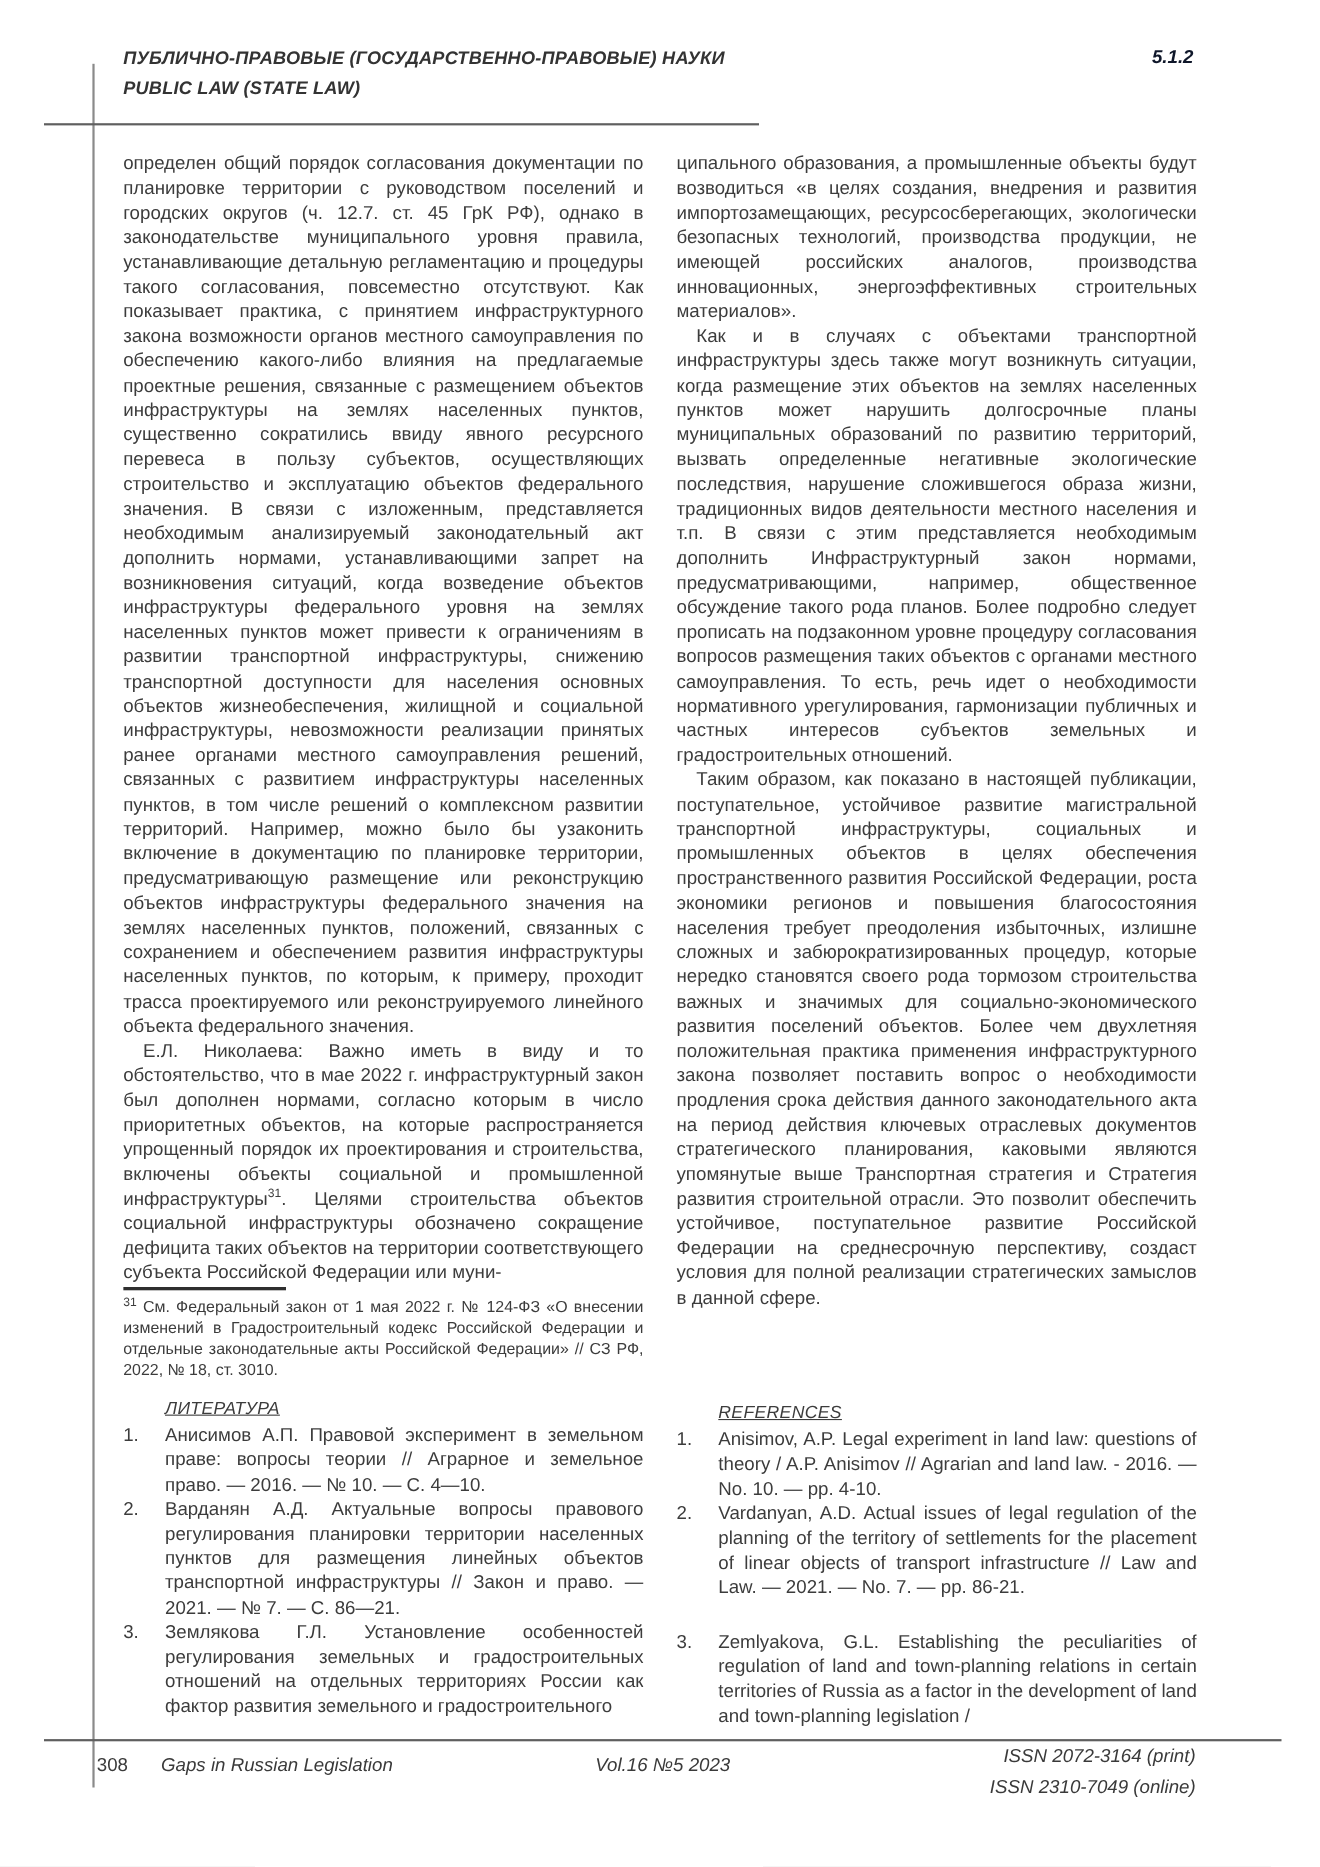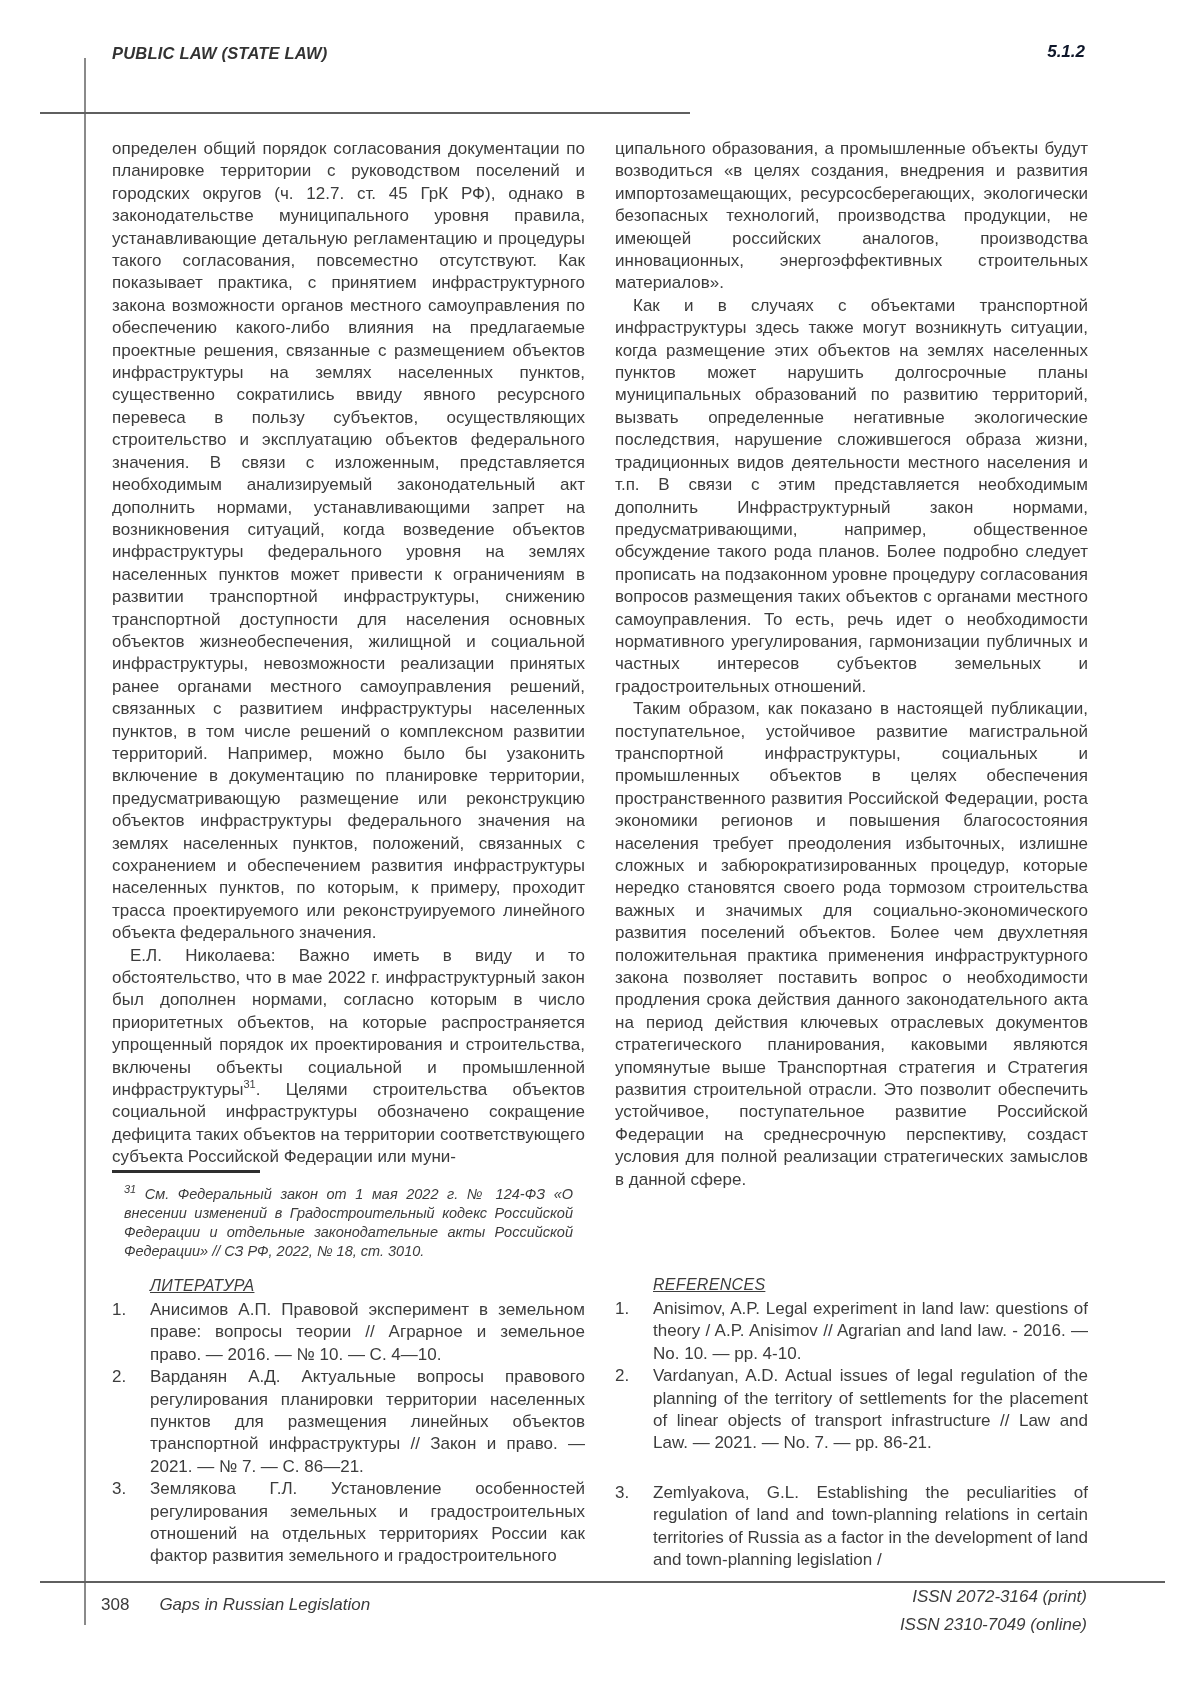--- a/index.html
+++ b/index.html
@@ -23,50 +23,51 @@
   .col-right .flow{max-height:1120px;}
   p.body-p{margin:0;font-size:17px;line-height:22.4px;text-align:justify;}
   p.indent{text-indent:18px;}
   sup{font-size:11px;line-height:0;}
   
   .concl-h{margin:14px 0 10px 0;font-size:20.5px;font-weight:400;letter-spacing:1px;color:#474747;}
   
   .bottom-left{position:absolute;left:0;right:0;top:1032px;}
   .bottom-right{position:absolute;left:0;right:0;top:1122px;}
   .fn-rule{width:148px;height:3px;background:#2f2f2f;margin:0 0 7px 0;}
-  p.footnote{margin:12px;font-size:14.5px;line-height:19px;text-align:justify;color:#3c3c3c;font-style:italic;}
+  p.footnote{margin:0;font-size:14.5px;line-height:19px;text-align:justify;color:#3c3c3c;}
   .list-heading{
     margin:16px 0 2px 38px;font-size:16px;font-weight:400;font-style:italic;
     text-decoration:underline;letter-spacing:.3px;color:#3c3c3c;
   }
   ol.ref-list{list-style:none;margin:4px 0 0 0;padding:0;}
   ol.ref-list li{display:flex;margin:0;font-size:17px;line-height:22.4px;}
   .ref-num{flex:0 0 38px;}
   .ref-text{flex:1 1 auto;text-align:justify;}
   .ref-author{}
   .col-right ol.ref-list li:nth-child(3){margin-top:27px;}
   
   .ftr{position:absolute;left:40px;right:35px;top:1581px;}
   .ftr-rule{height:2px;background:#5f5f5f;}
   .ftr-inner{position:relative;height:80px;font-size:17px;font-style:italic;color:#3a3a3a;}
-  .f-left{position:absolute;left:61px;top:12px;display:flex;gap:30px;}
+  .f-left{position:absolute;left:48px;top:12px;display:flex;gap:30px;}
   .f-pagenum{font-style:normal;}
   .f-center{position:absolute;left:0;right:0;top:12px;text-align:center;}
   .f-right{position:absolute;right:78px;top:0;text-align:right;line-height:28px;}
 </style>
 </head>
 <body>
 
 <div class="page">
 
   <div class="vrule"></div>
   <div class="header-rule"></div>
 
   <header class="hdr">
     <div class="hdr-titles">
+      <div>ПУБЛИЧНО-ПРАВОВЫЕ (ГОСУДАРСТВЕННО-ПРАВОВЫЕ) НАУКИ</div>
       <div>PUBLIC LAW (STATE LAW)</div>
     </div>
     <div class="hdr-code">5.1.2</div>
   </header>
 
   <main class="columns">
 
     <section class="col col-left">
       <div class="flow">
         <p class="body-p">определен общий порядок согласования документации по планировке территории с руководством поселений и городских округов (ч. 12.7. ст. 45 ГрК РФ), однако в законодательстве муниципального уровня правила, устанавливающие детальную регламентацию и процедуры такого согласования, повсеместно отсутствуют. Как показывает практика, с принятием инфраструктурного закона возможности органов местного самоуправления по обеспечению какого-либо влияния на предлагаемые проектные решения, связанные с размещением объектов инфраструктуры на землях населенных пунктов, существенно сократились ввиду явного ресурсного перевеса в пользу субъектов, осуществляющих строительство и эксплуатацию объектов федерального значения. В связи с изложенным, представляется необходимым анализируемый законодательный акт дополнить нормами, устанавливающими запрет на возникновения ситуаций, когда возведение объектов инфраструктуры федерального уровня на землях населенных пунктов может привести к ограничениям в развитии транспортной инфраструктуры, снижению транспортной доступности для населения основных объектов жизнеобеспечения, жилищной и социальной инфраструктуры, невозможности реализации принятых ранее органами местного самоуправления решений, связанных с развитием инфраструктуры населенных пунктов, в том числе решений о комплексном развитии территорий. Например, можно было бы узаконить включение в документацию по планировке территории, предусматривающую размещение или реконструкцию объектов инфраструктуры федерального значения на землях населенных пунктов, положений, связанных с сохранением и обеспечением развития инфраструктуры населенных пунктов, по которым, к примеру, проходит трасса проектируемого или реконструируемого линейного объекта федерального значения.</p>
@@ -122,20 +123,21 @@
     </section>
   </main>
 
   <footer class="ftr">
     <div class="ftr-rule"></div>
     <div class="ftr-inner">
       <div class="f-left">
         <span class="f-pagenum">308</span>
         <span>Gaps in Russian Legislation</span>
       </div>
+      <div class="f-center">Vol.16  №5  2023</div>
       <div class="f-right">
         <div>ISSN 2072-3164 (print)</div>
         <div>ISSN 2310-7049 (online)</div>
       </div>
     </div>
   </footer>
 
 </div>
 
 </body></html>

